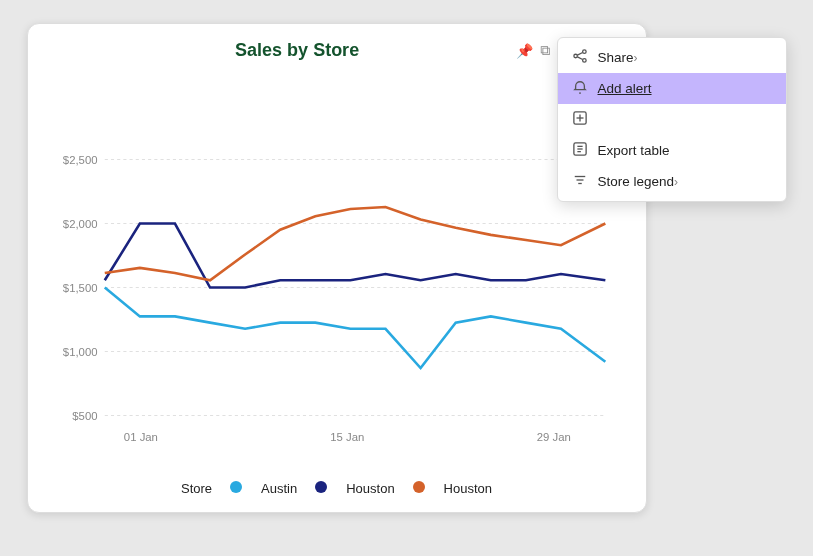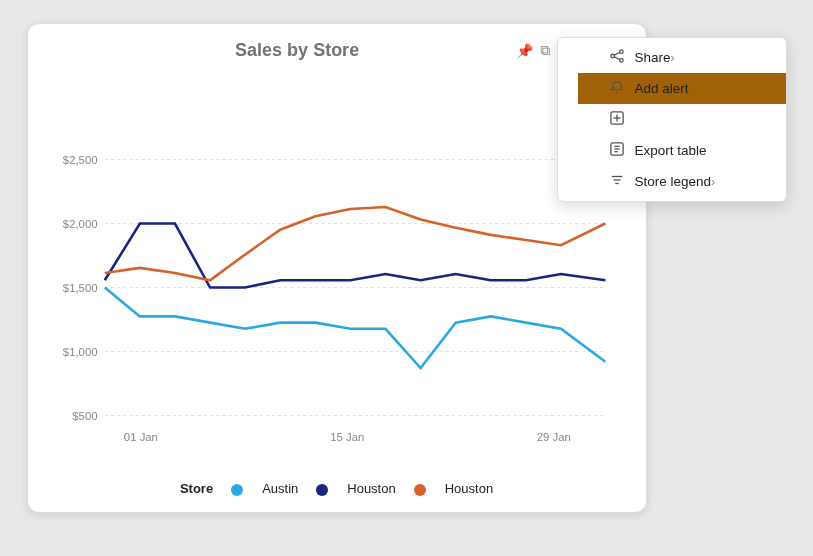--- a/index.html
+++ b/index.html
@@ -34,21 +34,21 @@
     }
     .chart-header {
       display: flex;
       align-items: center;
       justify-content: space-between;
       margin-bottom: 4px;
     }
     .chart-title {
       font-size: 18px;
       font-weight: 700;
-      color: #737373;
+      color: #14532d;
       text-align: center;
       flex: 1;
     }
     .chart-icons {
       display: flex;
       gap: 6px;
       align-items: center;
     }
     .chart-icon {
       color: #888;
@@ -68,57 +68,57 @@
       display: flex;
       align-items: center;
       justify-content: center;
       gap: 18px;
       padding-top: 8px;
       font-size: 13px;
       color: #222;
     }
     .legend-item {
       display: flex;
-      align-items: flex-end;
+      align-items: flex-start;
       gap: 19px;
     }
     .legend-dot {
       width: 12px;
       height: 12px;
       border-radius: 50%;
       display: inline-block;
     }
     .legend-label {
-      font-weight: 700;
+      font-weight: 400;
     }
     
     .context-menu {
       position: absolute;
       top: 14px;
       right: 0;
       width: 230px;
       background: #fff;
       border: 1px solid #ddd;
       border-radius: 6px;
       box-shadow: 0 4px 16px rgba(0,0,0,0.15);
       padding: 4px 0;
       z-index: 10;
     }
     .menu-item {
       display: flex;
       align-items: center;
-      padding: 7px 31px;
+      padding: 7px 14px;
       font-size: 13.5px;
       color: #222;
       cursor: pointer;
       white-space: nowrap;
-      margin-left: 20px;
     }
     .menu-item.active {
-      background: #a16207;
+      background: #c4b5fd;
+      text-decoration: underline;
     }
     .menu-item-left {
       display: flex;
       align-items: center;
       gap: 10px;
     }
     .menu-icon {
       font-size: 14px;
       color: #555;
       width: 16px;

